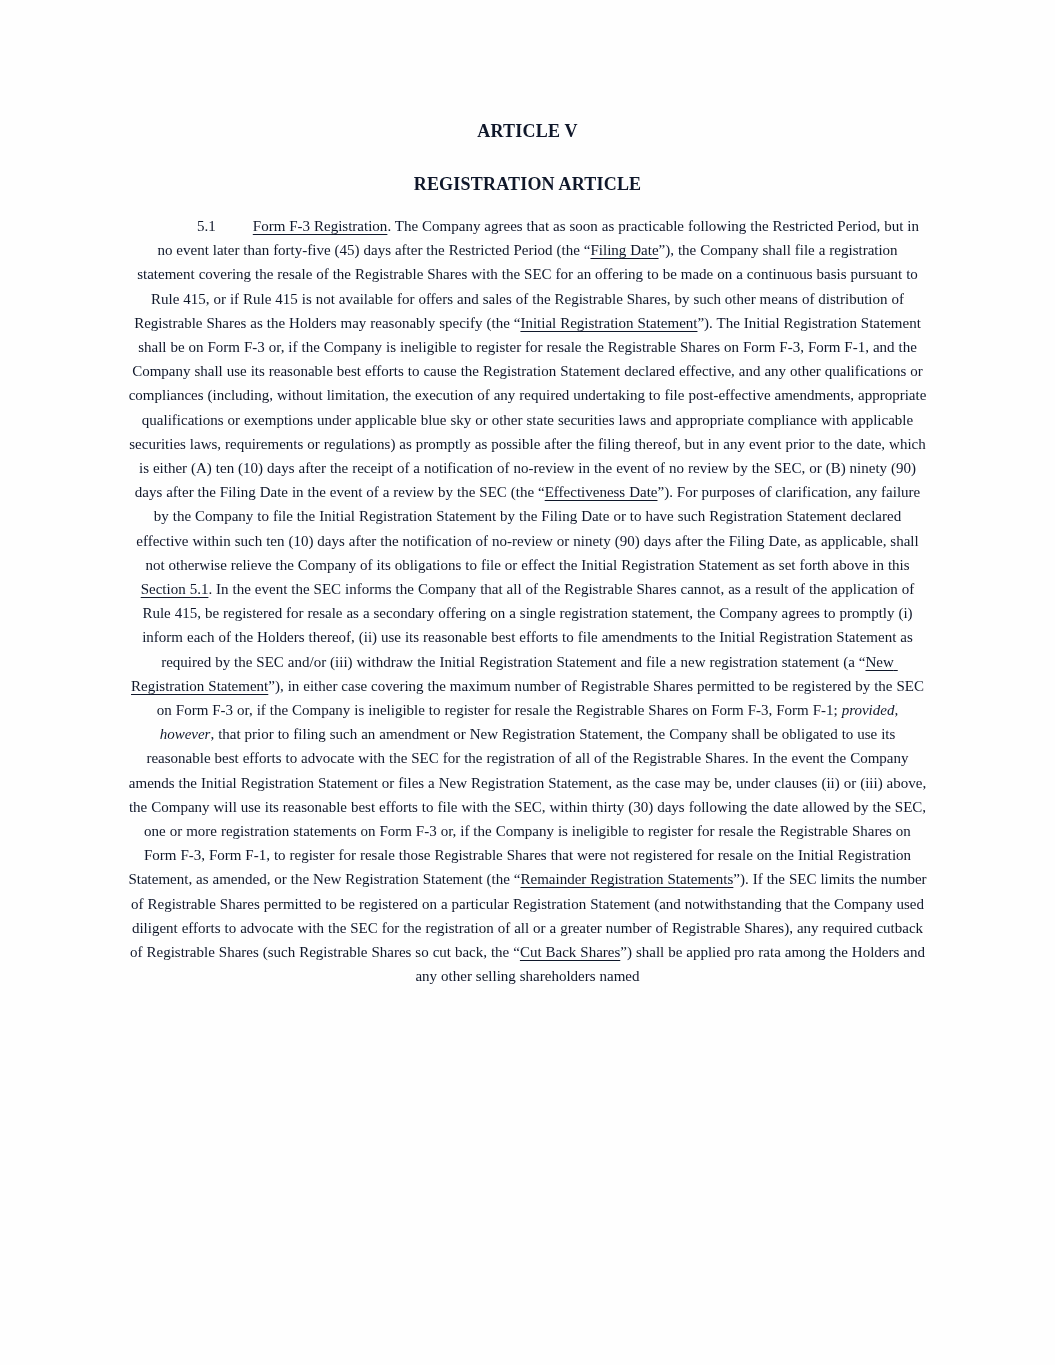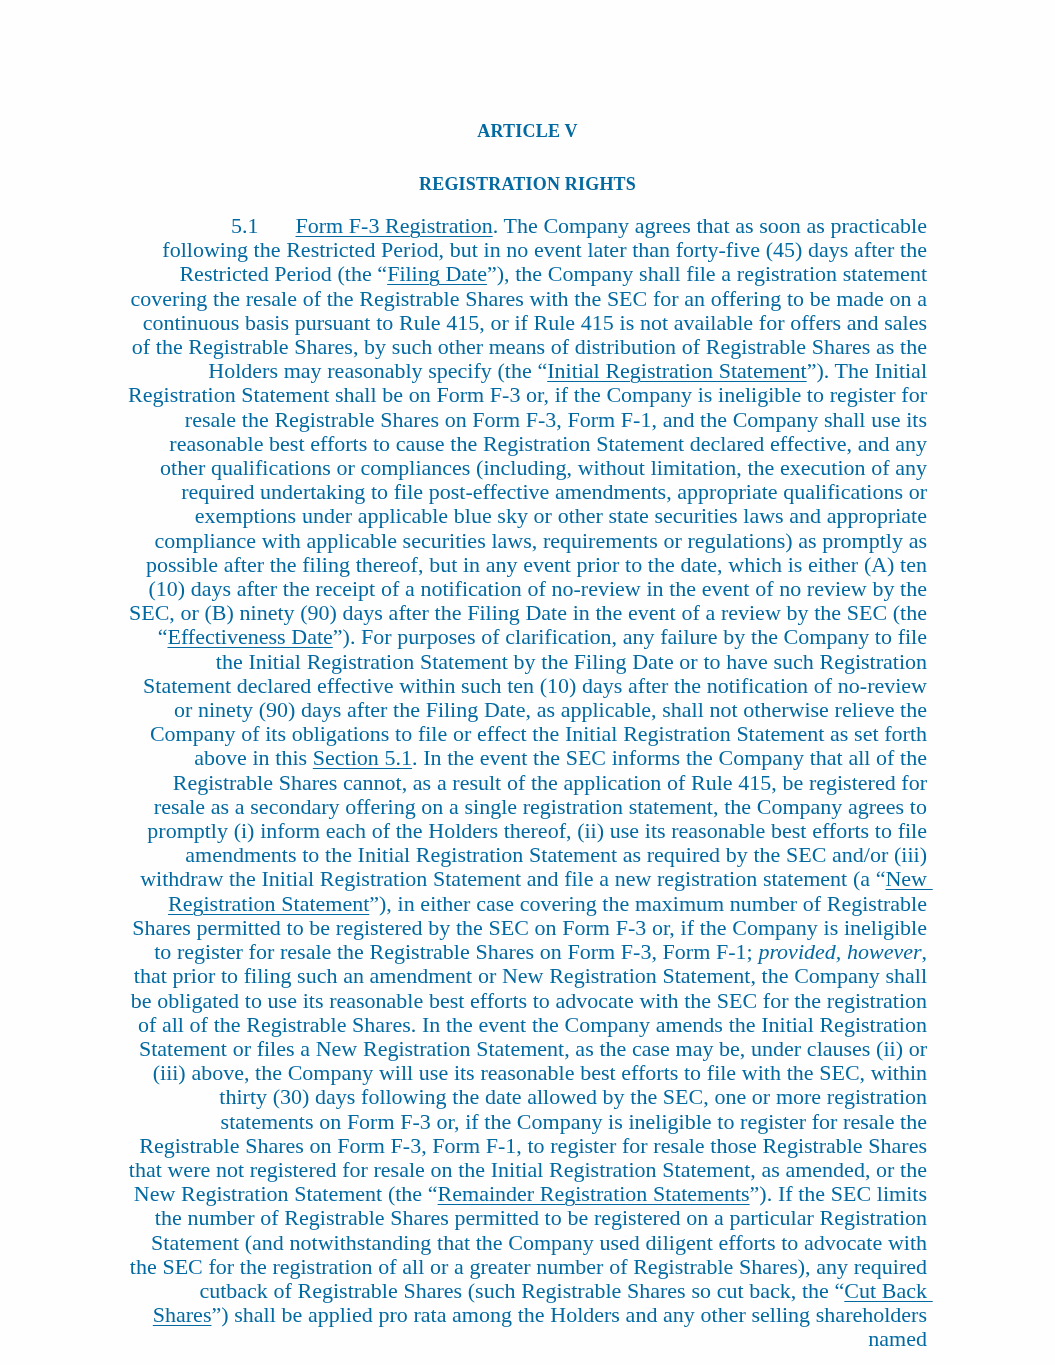--- a/index.html
+++ b/index.html
@@ -7,44 +7,44 @@
     margin: 0;
     padding: 0;
     background: #ffffff;
   }
   .page {
     position: relative;
     width: 1055px;
     height: 1365px;
     background: #fefefe;
     font-family: "Liberation Serif", "DejaVu Serif", serif;
-    color: #0369a1;
+    color: #0f172a;
     overflow: hidden;
   }
   .content {
     position: absolute;
     left: 124px;
     top: 0;
     width: 807px;
     padding-top: 119px;
   }
   .heading {
     text-align: center;
     font-weight: bold;
     font-size: 18px;
     line-height: 24px;
     letter-spacing: 0.2px;
   }
   .article-heading { margin: 0 0 29px 0; }
   .section-heading { margin: 0 0 18px 0; }
   .body-paragraph {
     margin: 4px;
-    font-size: 22px;
+    font-size: 15px;
     line-height: 24.2px;
-    text-align: right;
+    text-align: center;
     text-indent: 61px;
     word-spacing: 0.2px;
   }
   .run { white-space: pre-wrap; }
   .run-underline {
     text-decoration: underline;
     text-underline-offset: 3px;
     text-decoration-thickness: 1px;
   }
   .run-italic { font-style: italic; }
@@ -62,16 +62,16 @@
     font-size: 17.3px;
     line-height: 24px;
   }
 </style>
 </head>
 <body>
 
 <div class="page">
   <div class="content">
     <div class="heading article-heading">ARTICLE V</div>
-    <div class="heading section-heading">REGISTRATION RIGHTS</div>
+    <div class="heading section-heading">REGISTRATION ARTICLE</div>
     <p class="body-paragraph"><span class="run run-normal">5.1</span><span class="run run-tab"></span><span class="run run-underline">Form F-3 Registration</span><span class="run run-normal">. The Company agrees that as soon as practicable following the Restricted Period, but in no event later than forty-five (45) days after the Restricted Period (the “</span><span class="run run-underline">Filing Date</span><span class="run run-normal">”), the Company shall file a registration statement covering the resale of the Registrable Shares with the SEC for an offering to be made on a continuous basis pursuant to Rule 415, or if Rule 415 is not available for offers and sales of the Registrable Shares, by such other means of distribution of Registrable Shares as the Holders may reasonably specify (the “</span><span class="run run-underline">Initial Registration Statement</span><span class="run run-normal">”). The Initial Registration Statement shall be on Form F-3 or, if the Company is ineligible to register for resale the Registrable Shares on Form F-3, Form F-1, and the Company shall use its reasonable best efforts to cause the Registration Statement declared effective, and any other qualifications or compliances (including, without limitation, the execution of any required undertaking to file post-effective amendments, appropriate qualifications or exemptions under applicable blue sky or other state securities laws and appropriate compliance with applicable securities laws, requirements or regulations) as promptly as possible after the filing thereof, but in any event prior to the date, which is either (A) ten (10) days after the receipt of a notification of no-review in the event of no review by the SEC, or (B) ninety (90) days after the Filing Date in the event of a review by the SEC (the “</span><span class="run run-underline">Effectiveness Date</span><span class="run run-normal">”). For purposes of clarification, any failure by the Company to file the Initial Registration Statement by the Filing Date or to have such Registration Statement declared effective within such ten (10) days after the notification of no-review or ninety (90) days after the Filing Date, as applicable, shall not otherwise relieve the Company of its obligations to file or effect the Initial Registration Statement as set forth above in this </span><span class="run run-underline">Section 5.1</span><span class="run run-normal">. In the event the SEC informs the Company that all of the Registrable Shares cannot, as a result of the application of Rule 415, be registered for resale as a secondary offering on a single registration statement, the Company agrees to promptly (i) inform each of the Holders thereof, (ii) use its reasonable best efforts to file amendments to the Initial Registration Statement as required by the SEC and/or (iii) withdraw the Initial Registration Statement and file a new registration statement (a “</span><span class="run run-underline">New Registration Statement</span><span class="run run-normal">”), in either case covering the maximum number of Registrable Shares permitted to be registered by the SEC on Form F-3 or, if the Company is ineligible to register for resale the Registrable Shares on Form F-3, Form F-1; </span><span class="run run-italic">provided, however</span><span class="run run-normal">, that prior to filing such an amendment or New Registration Statement, the Company shall be obligated to use its reasonable best efforts to advocate with the SEC for the registration of all of the Registrable Shares. In the event the Company amends the Initial Registration Statement or files a New Registration Statement, as the case may be, under clauses (ii) or (iii) above, the Company will use its reasonable best efforts to file with the SEC, within thirty (30) days following the date allowed by the SEC, one or more registration statements on Form F-3 or, if the Company is ineligible to register for resale the Registrable Shares on Form F-3, Form F-1, to register for resale those Registrable Shares that were not registered for resale on the Initial Registration Statement, as amended, or the New Registration Statement (the “</span><span class="run run-underline">Remainder Registration Statements</span><span class="run run-normal">”). If the SEC limits the number of Registrable Shares permitted to be registered on a particular Registration Statement (and notwithstanding that the Company used diligent efforts to advocate with the SEC for the registration of all or a greater number of Registrable Shares), any required cutback of Registrable Shares (such Registrable Shares so cut back, the “</span><span class="run run-underline">Cut Back Shares</span><span class="run run-normal">”) shall be applied pro rata among the Holders and any other selling shareholders named</span></p>
   </div>
 </div>
 
 </body></html>

